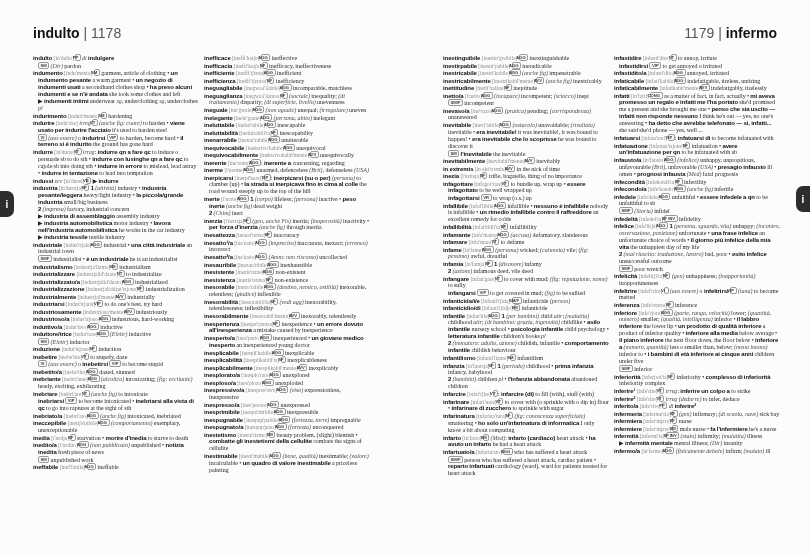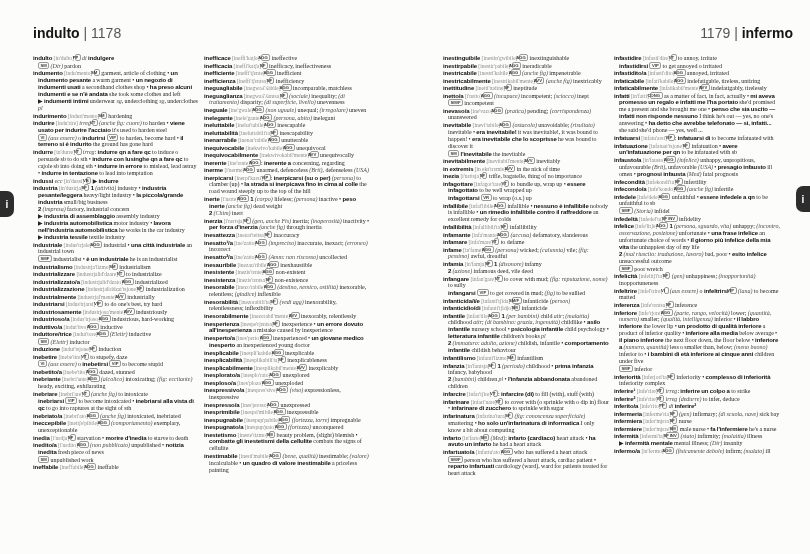--- a/index.html
+++ b/index.html
@@ -3,21 +3,21 @@
 <meta charset="utf-8">
 <style>
   html,body{margin:0;padding:0;background:#e8e8e8;}
   .page{position:relative;width:810px;height:554px;background:#fcfcfb;overflow:hidden;
         font-family:"Liberation Serif",serif;color:#262626;}
   .hdr{position:absolute;top:25px;font-family:"Liberation Sans",sans-serif;font-size:14px;
        letter-spacing:0;white-space:nowrap;}
   .hdr .w{font-weight:bold;color:#141414;}
   .hdr .p{color:#555;}
   #hdr-left{left:33px;}
-  #hdr-right{right:17px;text-align:center;}
+  #hdr-right{right:33px;text-align:center;}
   .col{position:absolute;top:54px;width:166px;font-size:6px;line-height:7px;
        text-align:left;word-spacing:-0.2px;}
   #col1{left:33px;}  #col2{left:204px;}  #col3{left:443px}  #col4{left:614px;}
   .para{padding-left:5px;text-indent:-5px;}
   .para.sub{text-indent:0;}
   .bd{font-family:"Liberation Sans",sans-serif;font-weight:bold;color:#101010;letter-spacing:-0.1px;}
   .ph{color:#8a8a8a;font-size:5.5px;}
   .lbl{font-style:italic;color:#4a4a4a;}
   .tag{display:inline-block;font-family:"Liberation Sans",sans-serif;font-size:4.2px;line-height:5px;
        color:#3a3a3a;border:0.5px solid #9a9a9a;border-radius:2px;padding:0 1.5px;

